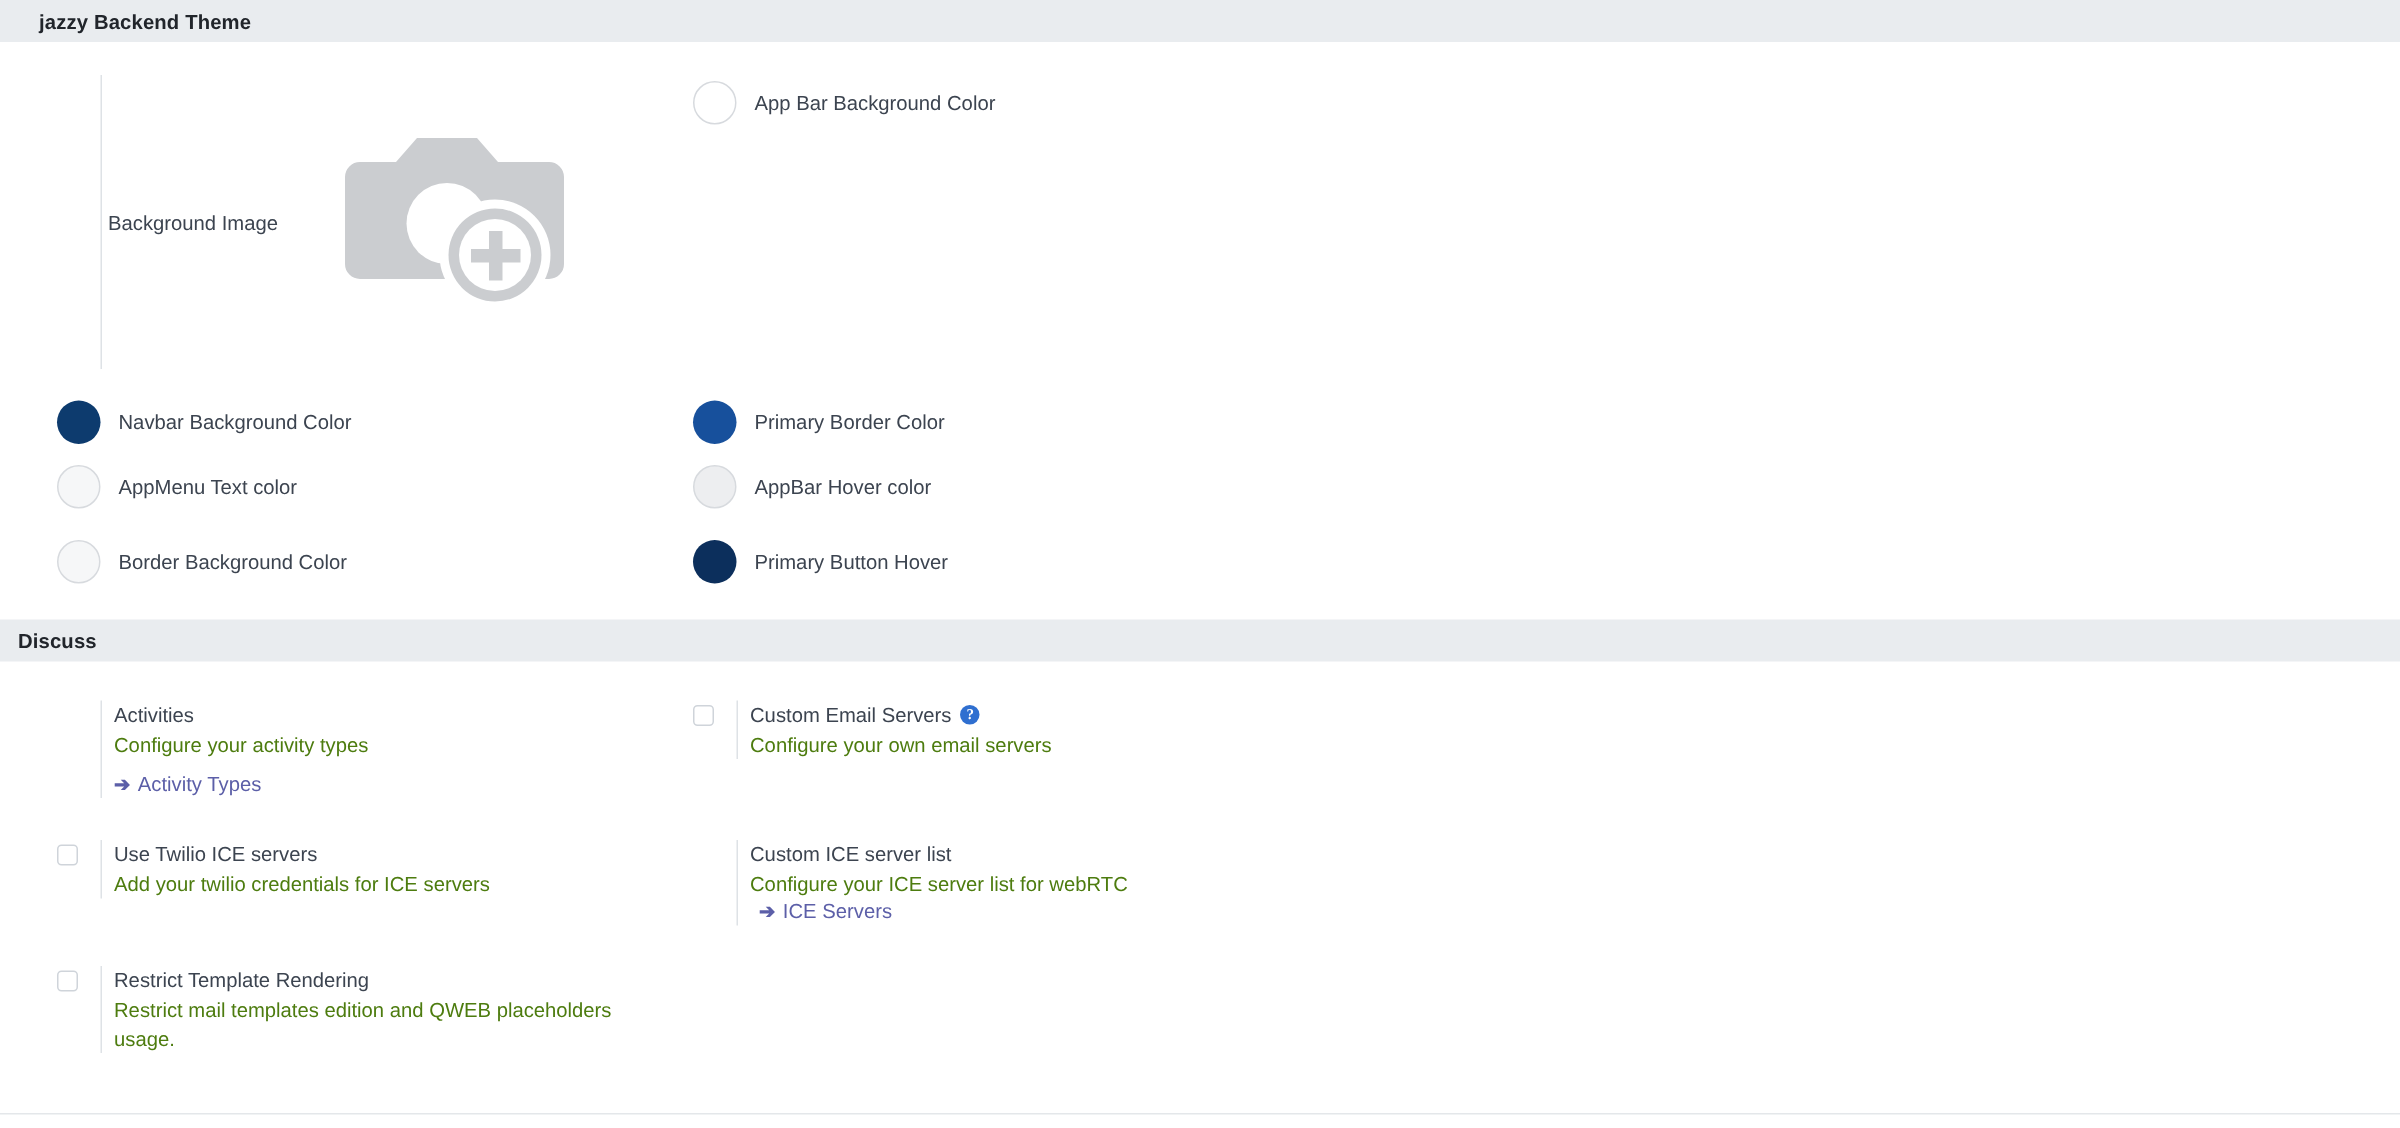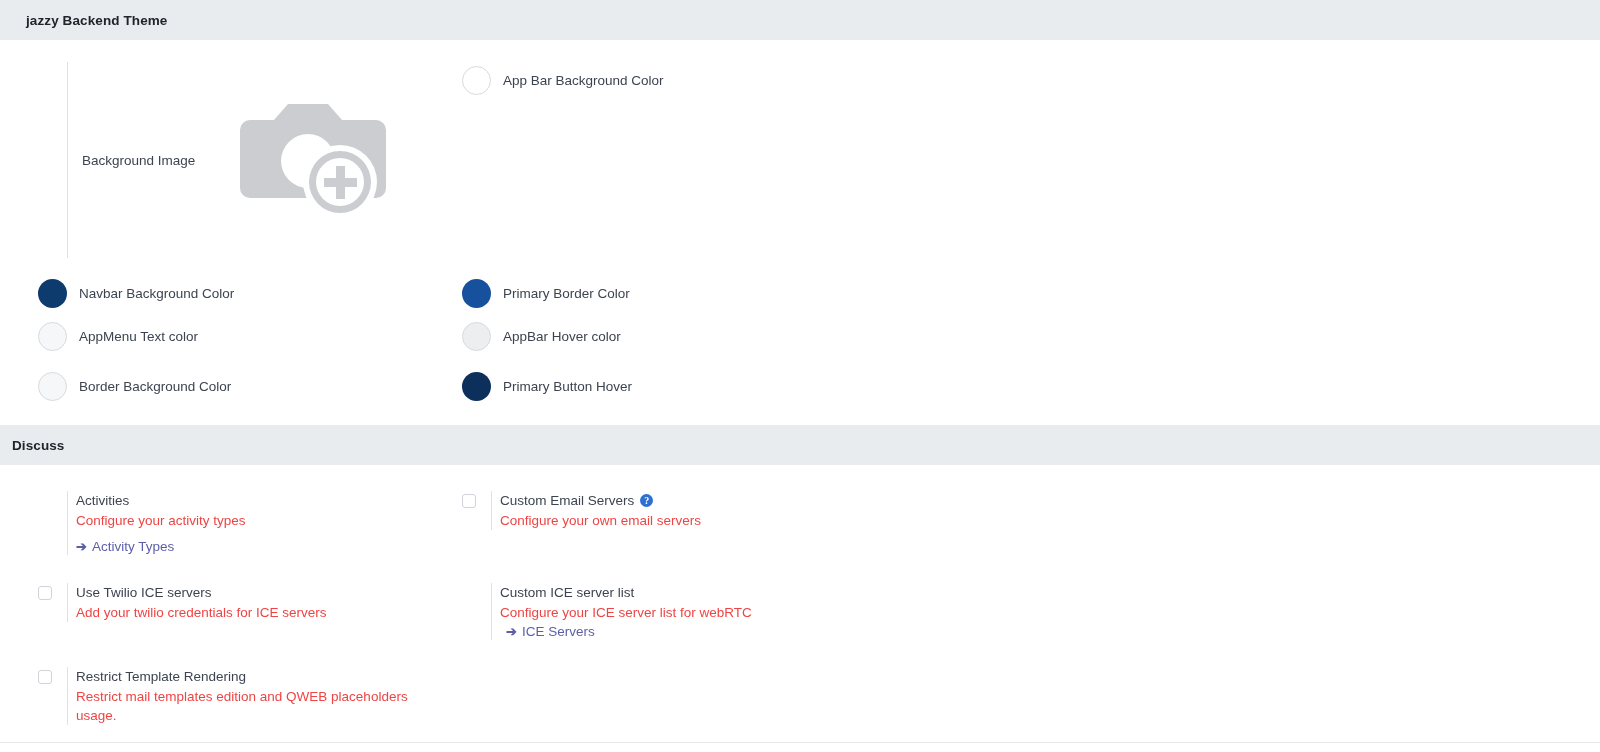--- a/index.html
+++ b/index.html
@@ -12,21 +12,21 @@
     background: #ffffff;
     font-family: "Liberation Sans", sans-serif;
     color: #374151;
     overflow: hidden;
     position: relative;
   }
 
   
   .section-band {
     width: 100%;
-    height: 40px;
+    height: 28px;
     background: #e9ecef;
     display: flex;
     align-items: center;
     box-sizing: border-box;
   }
   .section-band .band-title {
     font-size: 13.5px;
     font-weight: bold;
     color: #21252b;
     letter-spacing: 0.1px;
@@ -64,21 +64,21 @@
     font-size: 13.5px;
     color: #3c4450;
     line-height: 19px;
     white-space: nowrap;
     display: flex;
     align-items: center;
     gap: 6px;
   }
   .setting-desc {
     font-size: 13.5px;
-    color: #ef4444;
+    color: #4d7c0f;
     line-height: 19px;
     margin-top: 1px;
     max-width: 360px;
   }
   .setting-link {
     display: inline-flex;
     align-items: center;
     gap: 5px;
     font-size: 13.5px;
     color: #5c5fa8;
@@ -152,21 +152,21 @@
   }
   .bgimg-left {
     width: 67px;
     flex: 0 0 auto;
   }
   .bgimg-inner {
     border-left: 1px solid #dee2e6;
     display: flex;
     align-items: center;
     height: 196px;
-    padding-left: 14px;
+    padding-left: 4px;
     justify-content: space-between;
   }
   .bgimg-label {
     font-size: 13.5px;
     color: #3c4450;
     white-space: nowrap;
     width: 150px;
   }
   .bgimg-placeholder {
     width: 160px;

